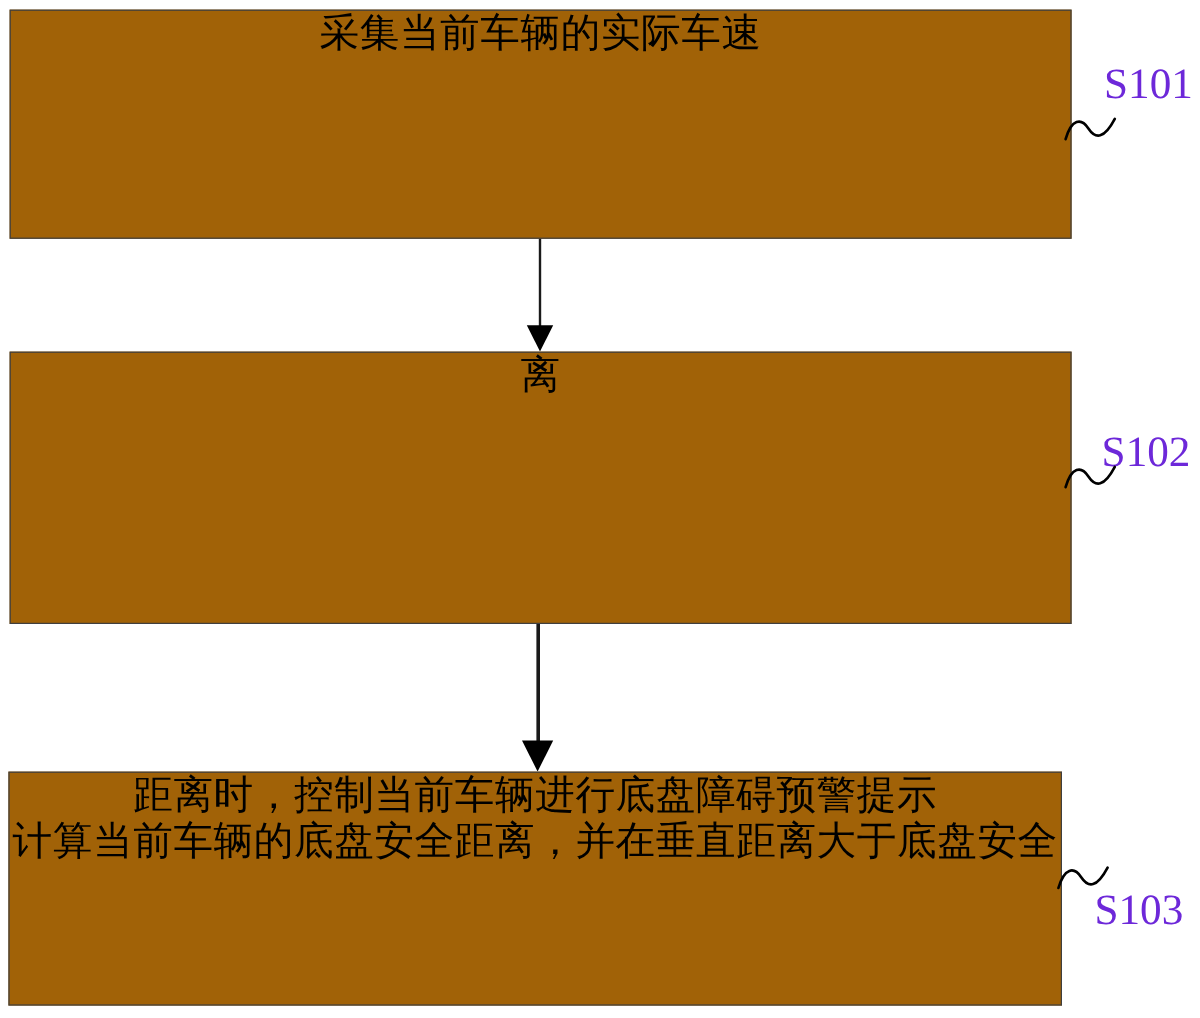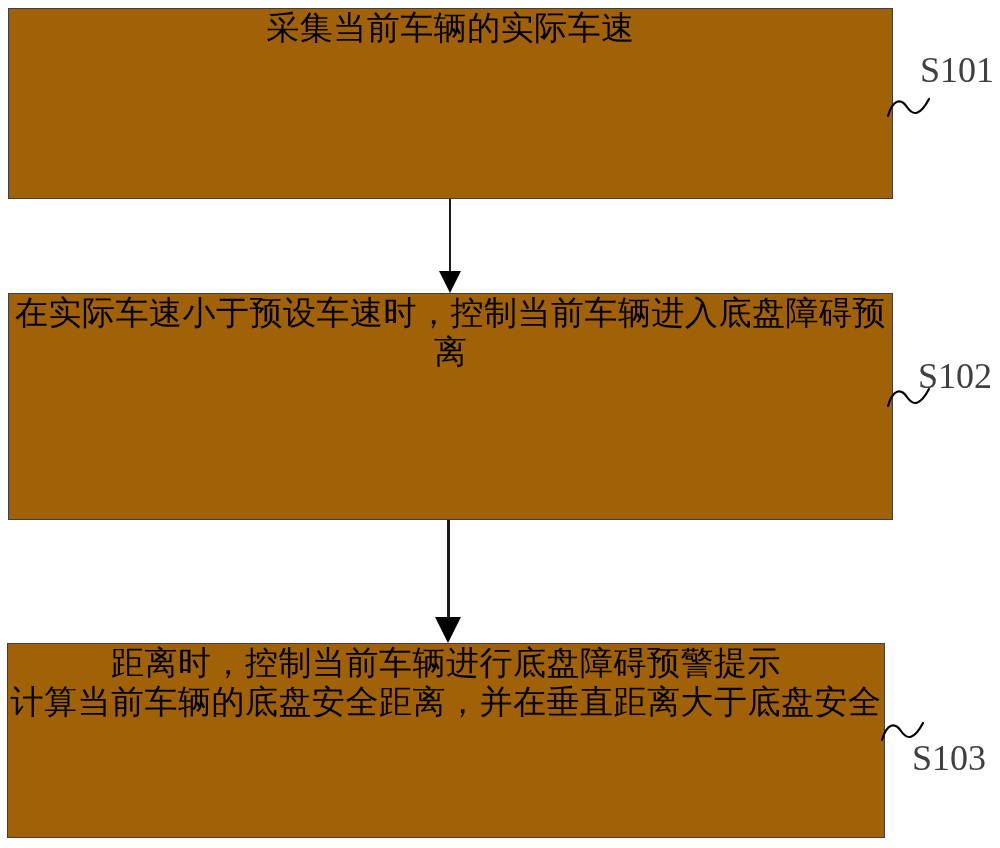--- a/index.html
+++ b/index.html
@@ -50,40 +50,39 @@
   .arrow-head.large {
     border-left: 13px solid transparent;
     border-right: 13px solid transparent;
     border-top: 26px solid #000000;
   }
   .step-label {
     position: absolute;
     font-size: 36px;
     line-height: 36px;
     font-family: "Liberation Serif", "DejaVu Serif", serif;
-    color: #404040;
+    color: #6d28d9;
   }
   .tilde {
     position: absolute;
   }
 </style>
 </head>
 <body>
 
 <div class="figure">
 
   <div class="box" style="left:8px; top:8px; width:885px; height:191px;">
     <div class="line">采集当前车辆的实际车速</div>
   </div>
 
   <div class="arrow-line" style="left:449px; top:199px; width:1.5px; height:74px;"></div>
   <div class="arrow-head small" style="left:439px; top:271px;"></div>
 
   <div class="box" style="left:8px; top:293px; width:885px; height:227px;">
-    <div class="line">在实际车速小于预设车速时，控制当前车辆进入底盘障碍预</div>
     <div class="line">离</div>
   </div>
 
   <div class="arrow-line" style="left:446.5px; top:520px; width:3px; height:100px;"></div>
   <div class="arrow-head large" style="left:435px; top:617px;"></div>
 
   <div class="box" style="left:7px; top:643px; width:878px; height:195px;">
     <div class="line">距离时，控制当前车辆进行底盘障碍预警提示</div>
     <div class="line">计算当前车辆的底盘安全距离，并在垂直距离大于底盘安全</div>
   </div>

